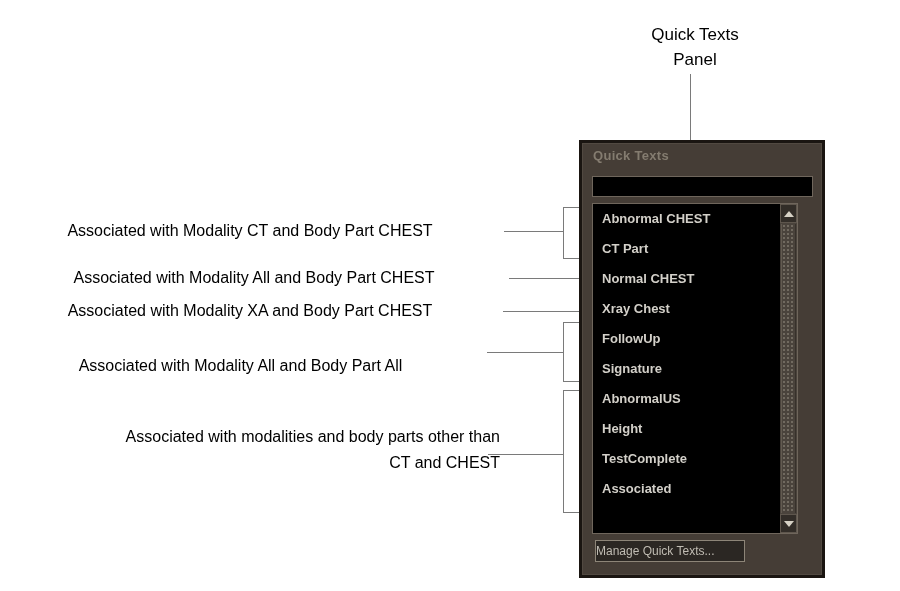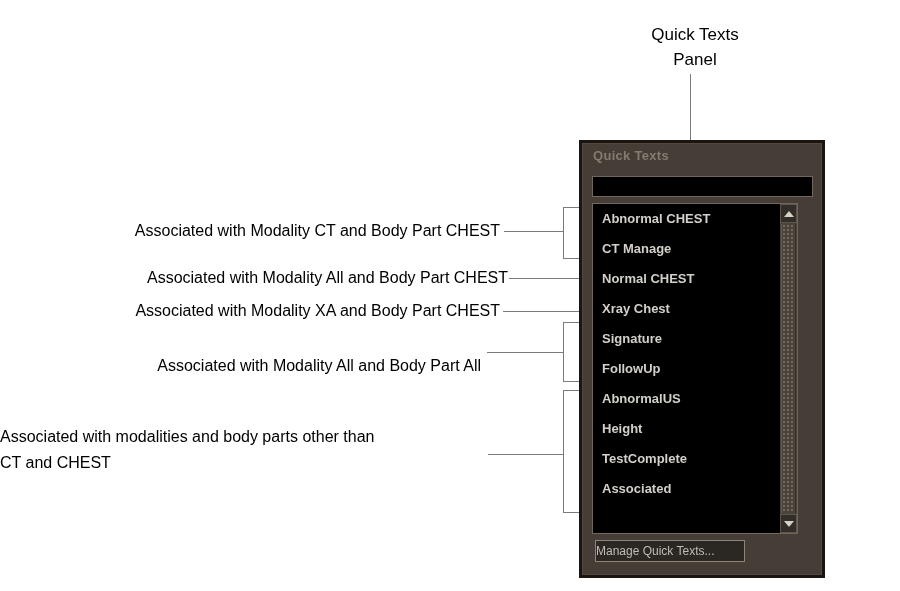--- a/index.html
+++ b/index.html
@@ -25,22 +25,22 @@
   .canvas{position:relative;width:900px;height:591px;background:var(--page-bg);overflow:hidden;}
 
   
   .callout-top{position:absolute;left:600px;top:22px;width:190px;text-align:center;
     font-size:17px;line-height:25px;color:var(--annotation-text);}
   .vline{position:absolute;background:var(--line-gray);width:1px;}
   .hline{position:absolute;background:var(--line-gray);height:1px;}
 
   
   .annotation{position:absolute;font-size:16px;color:var(--annotation-text);line-height:20px;}
-  .ann-right{text-align:right;}
-  .ann-center{text-align:left;line-height:26px;}
+  .ann-right{text-align:center;}
+  .ann-center{text-align:right;line-height:26px;}
 
   .bracket{position:absolute;border:1px solid var(--line-gray);border-right:none;background:transparent;}
 
   
   .panel{position:absolute;left:579px;top:140px;width:246px;height:438px;
     background:var(--panel-bg);border:3px solid var(--panel-border);
     box-shadow:inset 0 0 0 1px rgba(120,110,98,.25);}
   .panel-title{position:absolute;left:11px;top:5px;font-size:13px;font-weight:bold;
     color:var(--title-text);letter-spacing:.3px;}
   .search{position:absolute;left:10px;top:33px;width:221px;height:21px;
@@ -107,25 +107,25 @@
   <div class="bracket" style="left:563px;top:390px;width:29px;height:123px;"></div>
 
   <div class="panel">
     <div class="panel-title">Quick Texts</div>
 
     <input class="search" type="text" value="" style="">
 
     <div class="list">
       <div class="list-items">
           <div class="item">Abnormal CHEST</div>
-          <div class="item">CT Manage</div>
+          <div class="item">CT Part</div>
           <div class="item">Normal CHEST</div>
           <div class="item">Xray Chest</div>
+          <div class="item">FollowUp</div>
           <div class="item">Signature</div>
-          <div class="item">FollowUp</div>
           <div class="item">AbnormalUS</div>
           <div class="item">Height</div>
           <div class="item">TestComplete</div>
           <div class="item">Associated</div>
         </div>
 
       <div class="scrollbar">
         <div class="scroll-btn up">
           <span class="tri-up"></span>
         </div>

